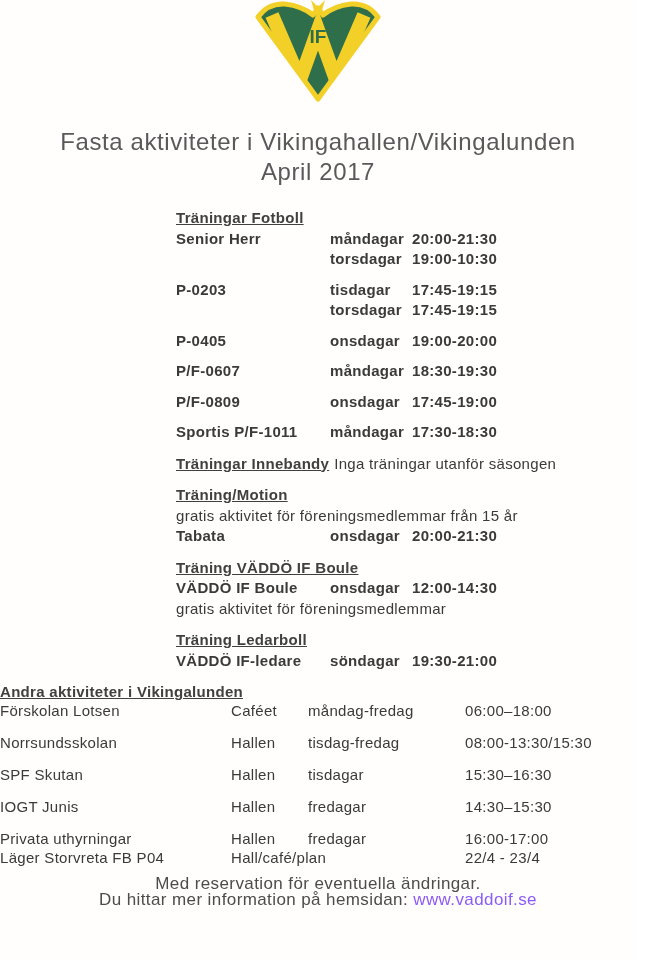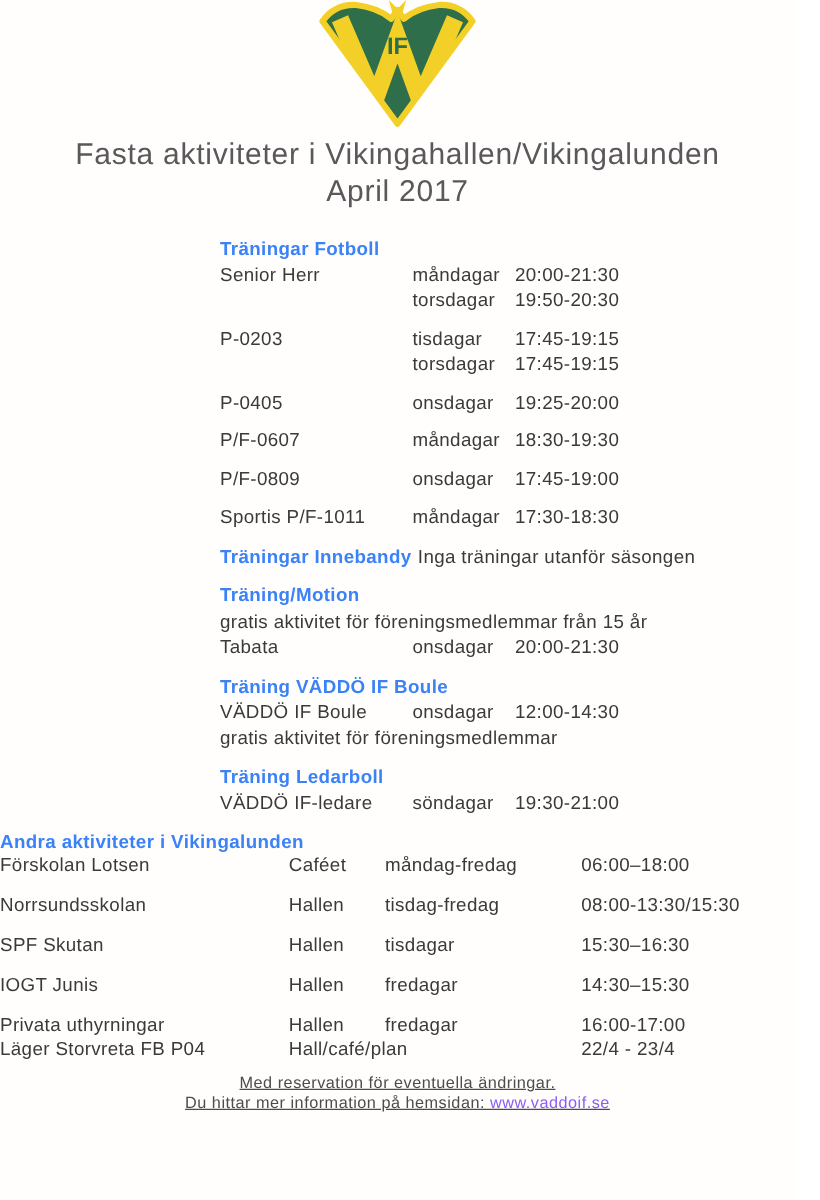--- a/index.html
+++ b/index.html
@@ -4,46 +4,46 @@
 <style>
   html,body{margin:0;padding:0;background:#ffffff;}
   .page{
     position:relative;width:636px;height:960px;overflow:hidden;background:#fffefd;
     font-family:"Liberation Sans","DejaVu Sans",sans-serif;color:#3a3a3a;
   }
   
   .logo-wrap{display:flex;justify-content:center;padding-top:0;}
   svg.logo{width:128px;height:102px;display:block;}
   
-  .title{text-align:center;margin-top:7px;font-size:24px;line-height:30px;
+  .title{text-align:center;margin-top:25px;font-size:24px;line-height:30px;
          color:#59595b;letter-spacing:0.6px;font-weight:400;}
   
   .sched{padding-left:176px;margin-top:21px;font-size:15px;letter-spacing:0.3px;}
-  .h{font-weight:bold;color:#3b82f6;line-height:20.5px;}
-  .srow{display:flex;line-height:20.5px;}
+  .h{font-weight:bold;color:#404040;line-height:20.5px;text-decoration:underline;}
+  .srow{display:flex;line-height:20.5px;font-weight:bold;}
   .lab{width:154px;flex:none;}
   .day{width:82px;flex:none;}
   .time{flex:none;}
   .note-i{font-style:italic;line-height:20.5px;}
   .note-r{line-height:20.5px;}
   .gap{height:10px;}
   .secgap{height:11px;}
   .inlinehead .h{margin-right:5px;}
   
   .andra{margin-top:11px;font-size:15px;letter-spacing:0.3px;}
   .andra .h{line-height:19px;}
   .arow{display:flex;line-height:19px;margin-bottom:13px;}
   .arow.tight{margin-bottom:0;}
   .an{width:231px;flex:none;}
   .ap{width:77px;flex:none;}
   .ad{width:157px;flex:none;}
   .at{flex:none;}
   
-  .footer{text-align:center;margin-top:9px;font-size:13px;line-height:15.5px;
-          color:#4c4c4c;letter-spacing:0.4px;text-decoration:underline;}
+  .footer{text-align:center;margin-top:9px;font-size:17px;line-height:15.5px;
+          color:#4c4c4c;letter-spacing:0.4px;}
   .link{color:#8b5cf6;cursor:pointer;}
 </style>
 </head>
 <body>
 
 <div class="page">
 
   <div class="logo-wrap">
     <svg class="logo" viewBox="0 0 128 102" xmlns="http://www.w3.org/2000/svg">
       <defs>
@@ -68,42 +68,42 @@
     <div class="h">Träningar Fotboll</div>
 
     <div class="srow">
       <span class="lab">Senior Herr</span>
       <span class="day">måndagar</span>
       <span class="time">20:00-21:30</span>
     </div>
     <div class="srow">
       <span class="lab"></span>
       <span class="day">torsdagar</span>
-      <span class="time">19:50-20:30</span>
+      <span class="time">19:00-10:30</span>
     </div>
 
     <div class="gap"></div>
 
     <div class="srow">
       <span class="lab">P-0203</span>
       <span class="day">tisdagar</span>
       <span class="time">17:45-19:15</span>
     </div>
     <div class="srow">
       <span class="lab"></span>
       <span class="day">torsdagar</span>
       <span class="time">17:45-19:15</span>
     </div>
 
     <div class="gap"></div>
 
     <div class="srow">
       <span class="lab">P-0405</span>
       <span class="day">onsdagar</span>
-      <span class="time">19:25-20:00</span>
+      <span class="time">19:00-20:00</span>
     </div>
 
     <div class="gap"></div>
 
     <div class="srow">
       <span class="lab">P/F-0607</span>
       <span class="day">måndagar</span>
       <span class="time">18:30-19:30</span>
     </div>
 

